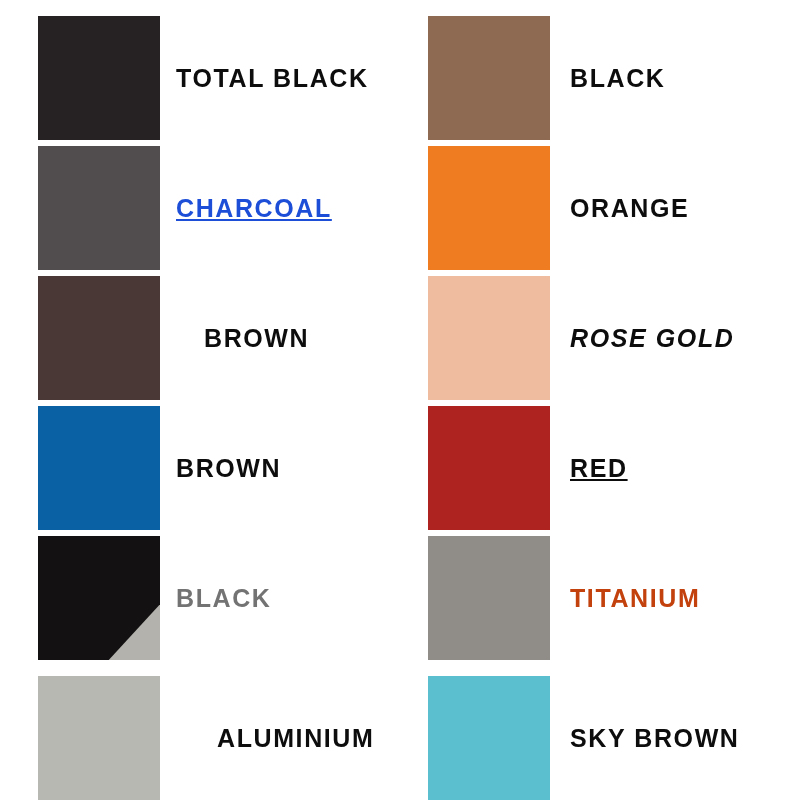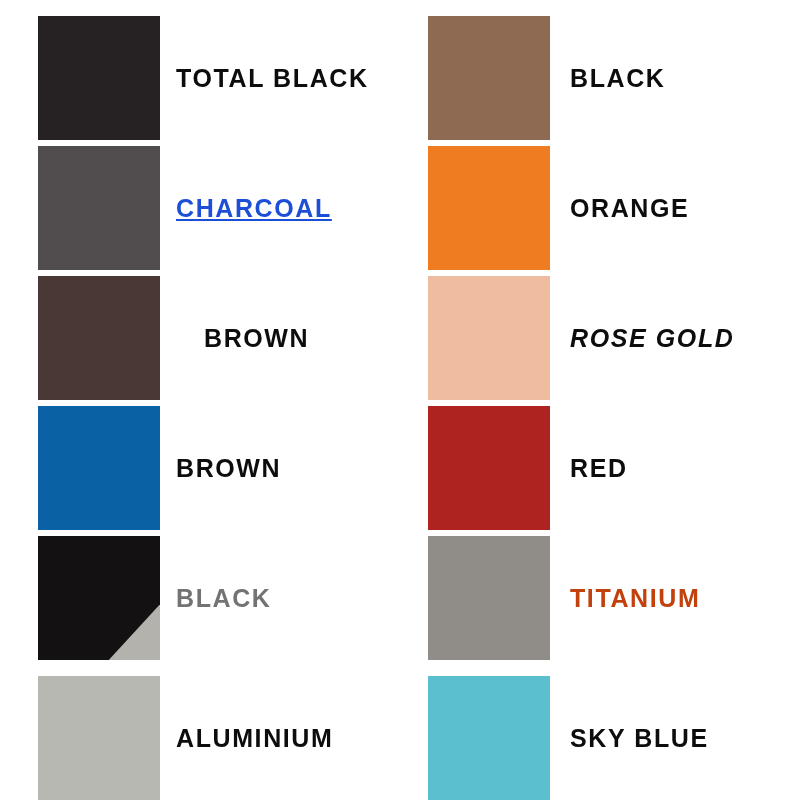--- a/index.html
+++ b/index.html
@@ -109,21 +109,21 @@
       <div class="chip has-corner">
         <div class="chip-under" style="background: rgb(180, 178, 173);"></div>
         <div class="chip-fill" style="background: rgb(19, 17, 17);"></div>
       </div>
       <div class="swatch-label" style="color: #737373;">BLACK</div>
     </div>
     <div class="swatch-cell col-left" style="top: 676px;">
       <div class="chip">
         <div class="chip-fill" style="background: rgb(184, 184, 179);"></div>
       </div>
-      <div class="swatch-label" style="color: rgb(13, 13, 13);">ALUMINIUM</div>
+      <div class="swatch-label" style="color: rgb(13, 13, 13); margin-left: 41px;">ALUMINIUM</div>
     </div>
     <div class="swatch-cell col-right" style="top: 16px;">
       <div class="chip">
         <div class="chip-fill" style="background: rgb(143, 106, 82);"></div>
       </div>
       <div class="swatch-label" style="color: rgb(13, 13, 13);">BLACK</div>
     </div>
     <div class="swatch-cell col-right" style="top: 146px;">
       <div class="chip">
         <div class="chip-fill" style="background: rgb(240, 124, 34);"></div>
@@ -133,27 +133,27 @@
     <div class="swatch-cell col-right" style="top: 276px;">
       <div class="chip">
         <div class="chip-fill" style="background: rgb(240, 188, 160);"></div>
       </div>
       <div class="swatch-label" style="color: rgb(13, 13, 13); font-style: italic;">ROSE GOLD</div>
     </div>
     <div class="swatch-cell col-right" style="top: 406px;">
       <div class="chip">
         <div class="chip-fill" style="background: rgb(174, 35, 32);"></div>
       </div>
-      <div class="swatch-label" style="color: rgb(13, 13, 13);">RED</div>
+      <div class="swatch-label" style="color: rgb(13, 13, 13); text-decoration: underline;">RED</div>
     </div>
     <div class="swatch-cell col-right" style="top: 536px;">
       <div class="chip">
         <div class="chip-fill" style="background: rgb(144, 141, 136);"></div>
       </div>
       <div class="swatch-label" style="color: #c2410c;">TITANIUM</div>
     </div>
     <div class="swatch-cell col-right" style="top: 676px;">
       <div class="chip">
         <div class="chip-fill" style="background: rgb(92, 191, 208);"></div>
       </div>
-      <div class="swatch-label" style="color: rgb(13, 13, 13);">SKY BLUE</div>
+      <div class="swatch-label" style="color: rgb(13, 13, 13);">SKY BROWN</div>
     </div>
   </div>
 
 </body></html>

